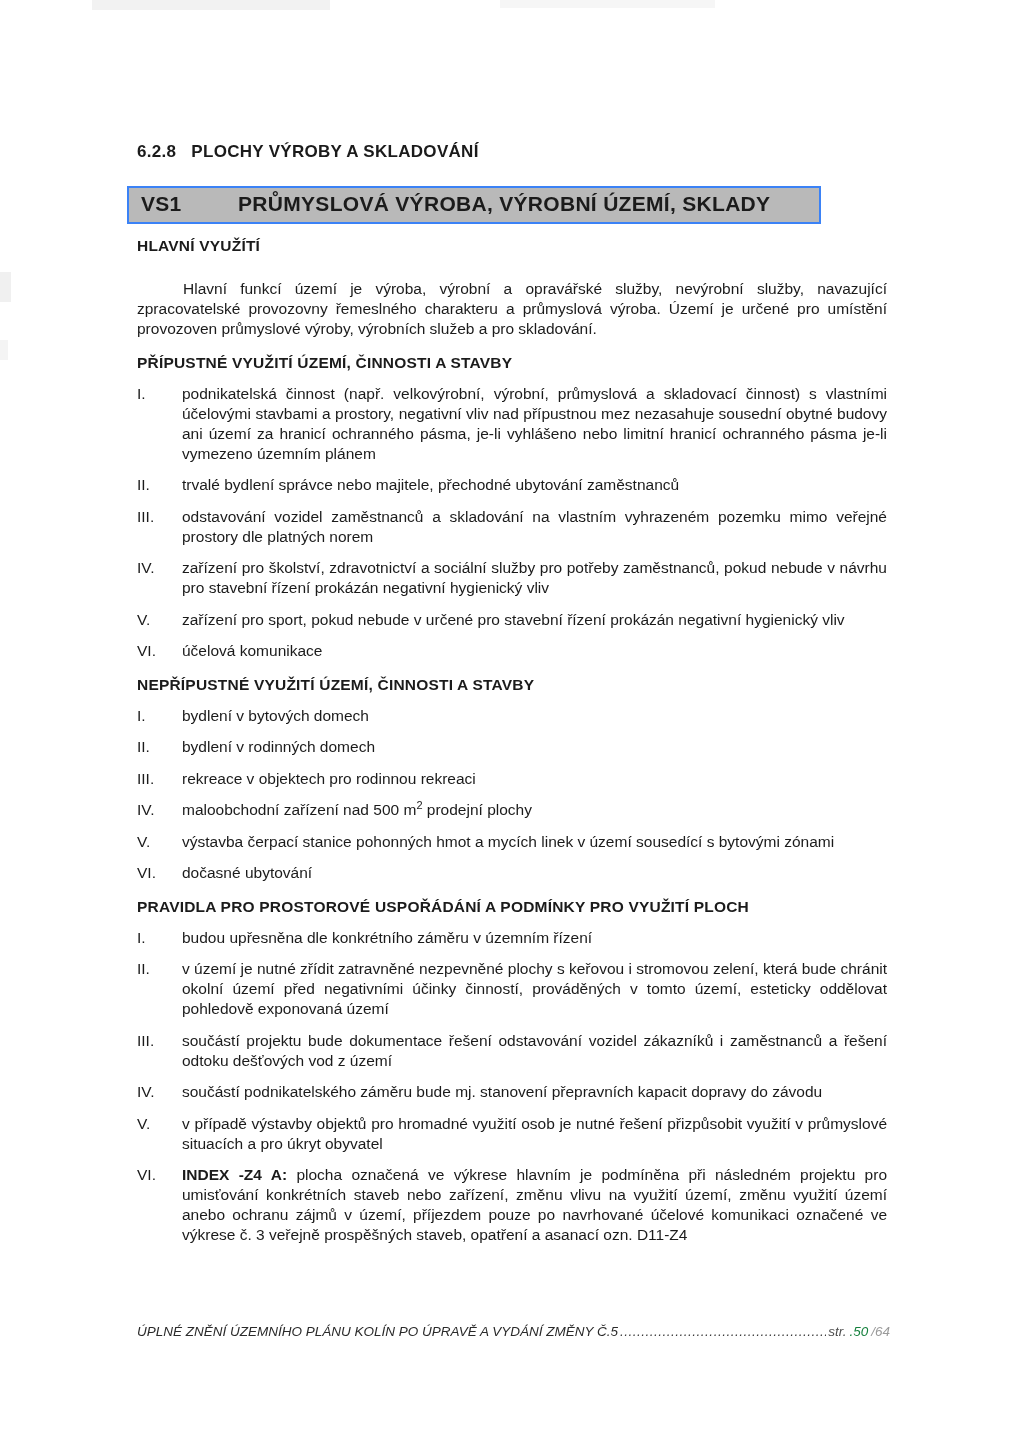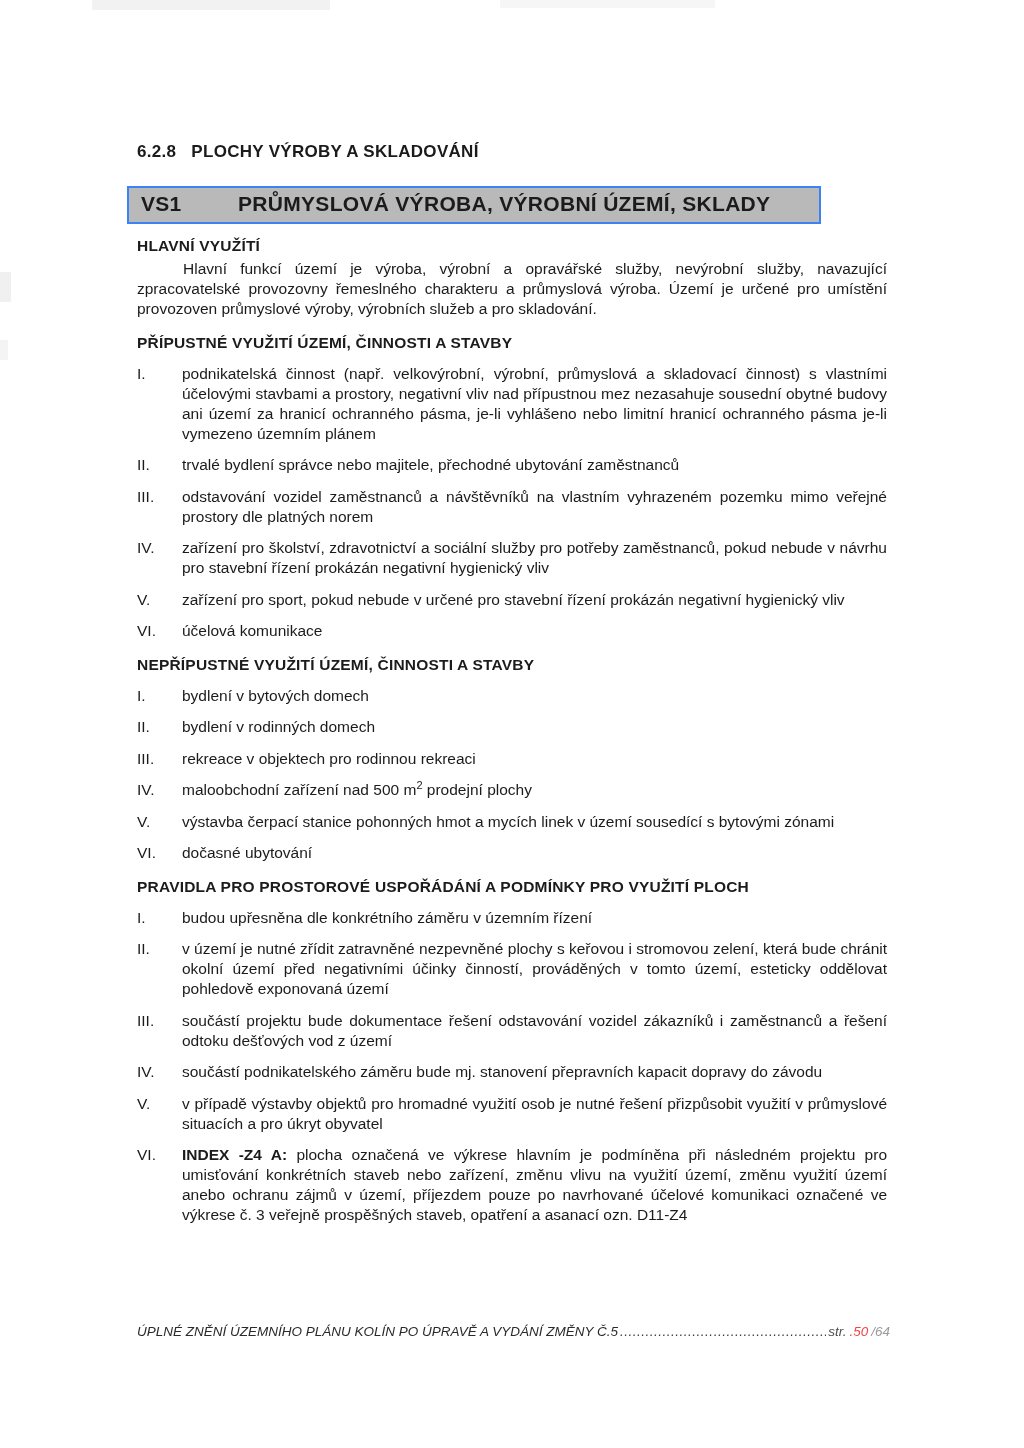--- a/index.html
+++ b/index.html
@@ -49,21 +49,21 @@
 
   .sec-heading {
     font-weight: bold;
     font-size: 15.5px;
     letter-spacing: 0.2px;
     margin-top: 15px;
   }
   .sec-heading.first { margin-top: 13px; }
 
   .lead-paragraph {
-    margin-top: 4px;
+    margin-top: 24px;
     font-size: 15.5px;
     line-height: 20px;
     text-align: justify;
     text-indent: 46px;
   }
 
   .item {
     display: flex;
     margin-top: 11.5px;
     font-size: 15.5px;
@@ -81,21 +81,21 @@
     width: 753px;
     display: flex;
     align-items: baseline;
     font-style: italic;
     font-size: 13.5px;
     color: #2a2a2a;
     white-space: nowrap;
   }
   .footer .dots { flex: 1; overflow: hidden; color: #3a3a3a; letter-spacing: 0.5px; margin: 0 2px; }
   .footer .pg-label { color: #4d4d4d; }
-  .footer .pg-num { color: #ef4444; margin-left: 3px; }
+  .footer .pg-num { color: #15803d; margin-left: 3px; }
   .footer .pg-total { color: #9a9a9a; margin-left: 3px; }
 </style>
 </head>
 <body>
 
 <div class="page">
 
   <div class="artifact a-top1"></div>
   <div class="artifact a-top2"></div>
   <div class="artifact a-left1"></div>
@@ -121,21 +121,21 @@
     <div class="item">
       <span class="num">I.</span>
       <span class="txt">podnikatelská činnost (např. velkovýrobní, výrobní, průmyslová a skladovací činnost) s vlastními účelovými stavbami a prostory, negativní vliv nad přípustnou mez nezasahuje sousední obytné budovy ani území za hranicí ochranného pásma, je-li vyhlášeno nebo limitní hranicí ochranného pásma je-li vymezeno územním plánem</span>
     </div>
     <div class="item">
       <span class="num">II.</span>
       <span class="txt">trvalé bydlení správce nebo majitele, přechodné ubytování zaměstnanců</span>
     </div>
     <div class="item">
       <span class="num">III.</span>
-      <span class="txt">odstavování vozidel zaměstnanců a návštěvníků na vlastním vyhrazeném pozemku mimo veřejné prostory dle platných norem</span>
+      <span class="txt">odstavování vozidel zaměstnanců a skladování na vlastním vyhrazeném pozemku mimo veřejné prostory dle platných norem</span>
     </div>
     <div class="item">
       <span class="num">IV.</span>
       <span class="txt">zařízení pro školství, zdravotnictví a sociální služby pro potřeby zaměstnanců, pokud nebude v návrhu pro stavební řízení prokázán negativní hygienický vliv</span>
     </div>
     <div class="item">
       <span class="num">V.</span>
       <span class="txt">zařízení pro sport, pokud nebude v určené pro stavební řízení prokázán negativní hygienický vliv</span>
     </div>
     <div class="item">

